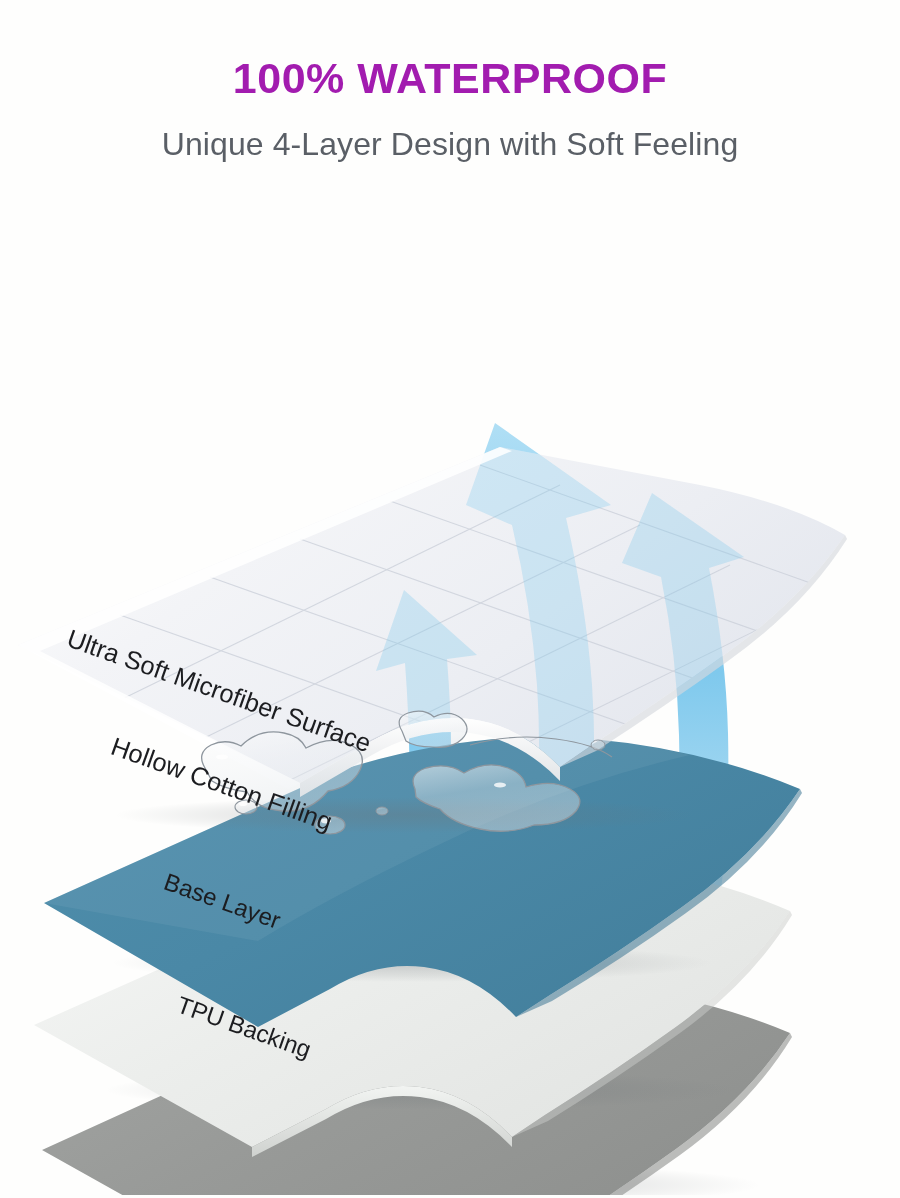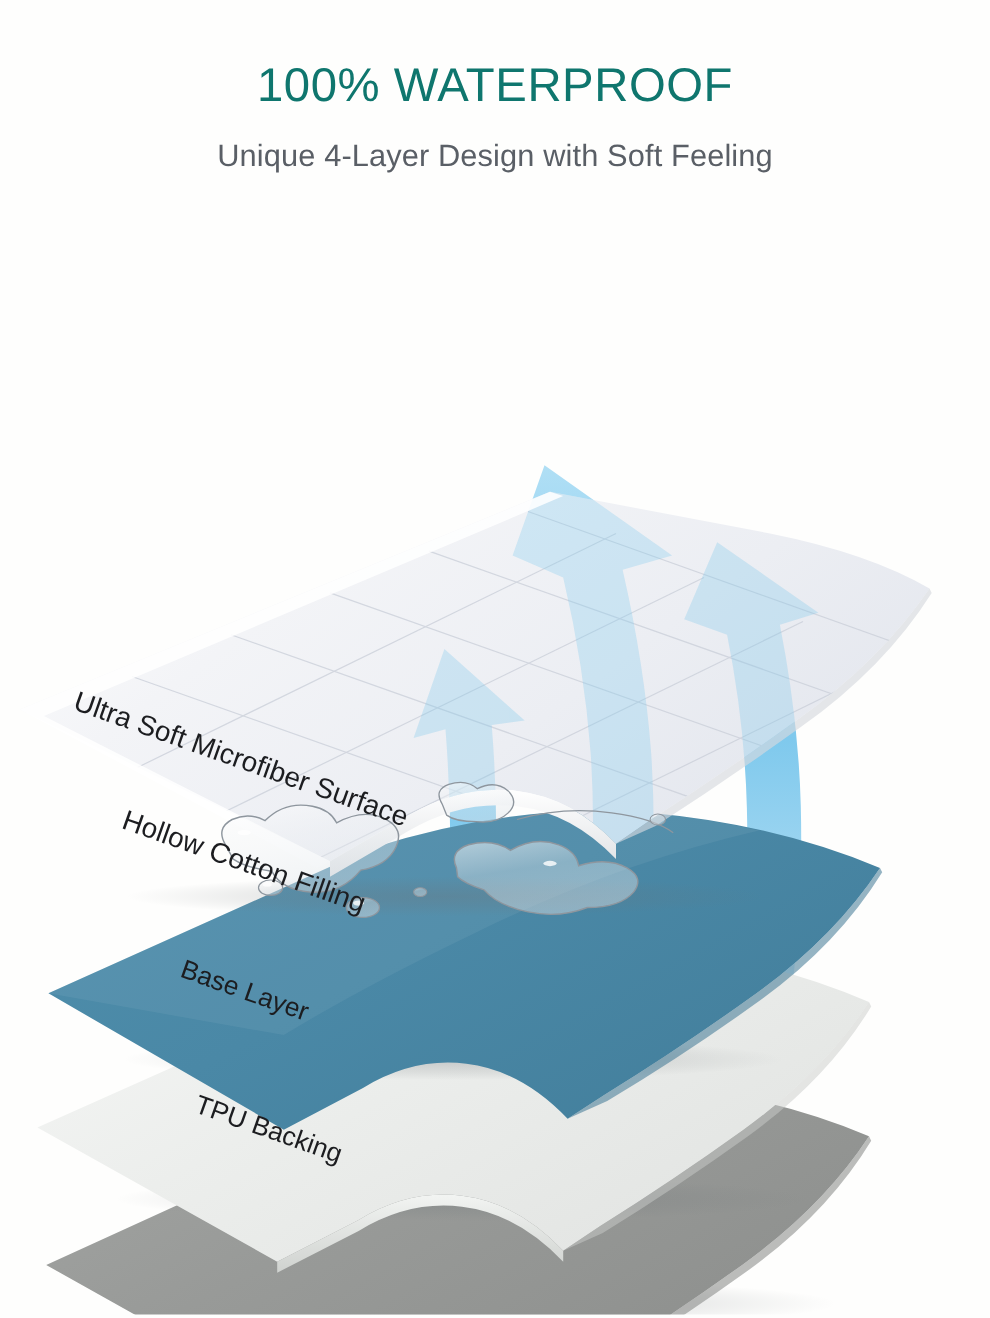--- a/index.html
+++ b/index.html
@@ -25,28 +25,28 @@
     position: absolute;
     top: 0;
     left: 0;
     width: 900px;
     text-align: center;
     padding-top: 56px;
     box-sizing: border-box;
   }
   .headline {
     font-size: 43px;
-    font-weight: 400;
+    font-weight: 700;
     letter-spacing: 0.5px;
-    color: #0f766e;
+    color: #a21caf;
     line-height: 1.05;
     margin: 0;
   }
   .subheadline {
-    font-size: 28px;
+    font-size: 32px;
     font-weight: 400;
     color: #5a5f66;
     letter-spacing: 0.1px;
     margin: 26px 0 0 0;
     line-height: 1.1;
   }
 
   
   .stage {
     position: absolute;

